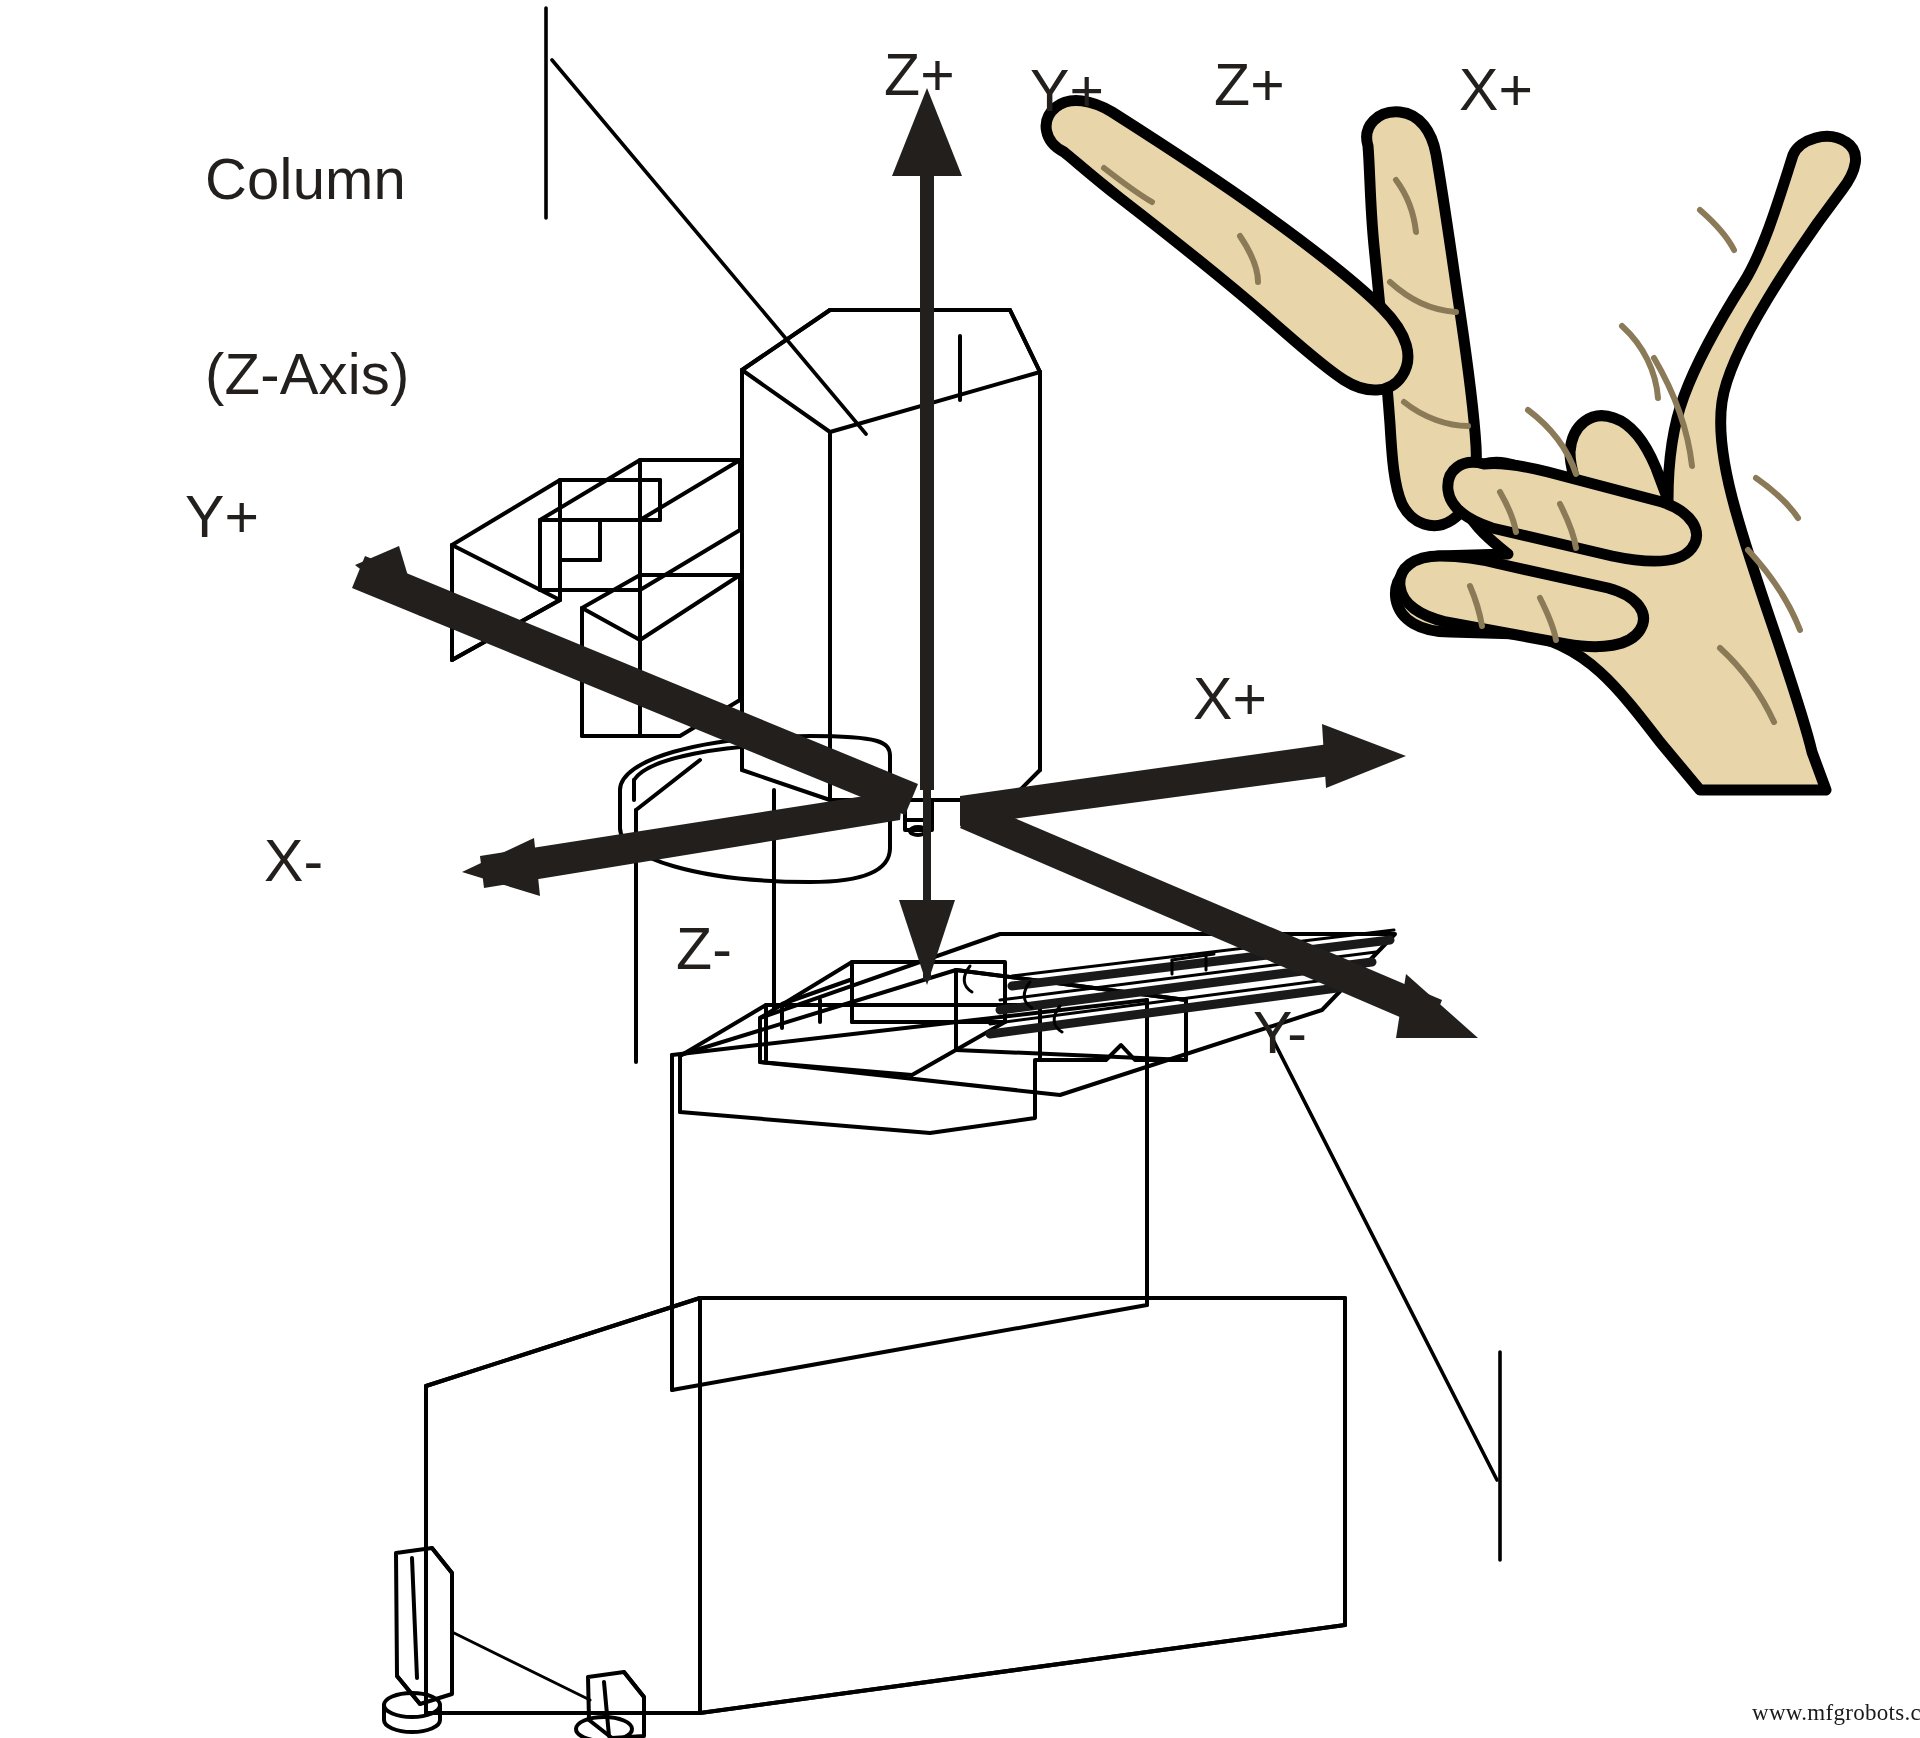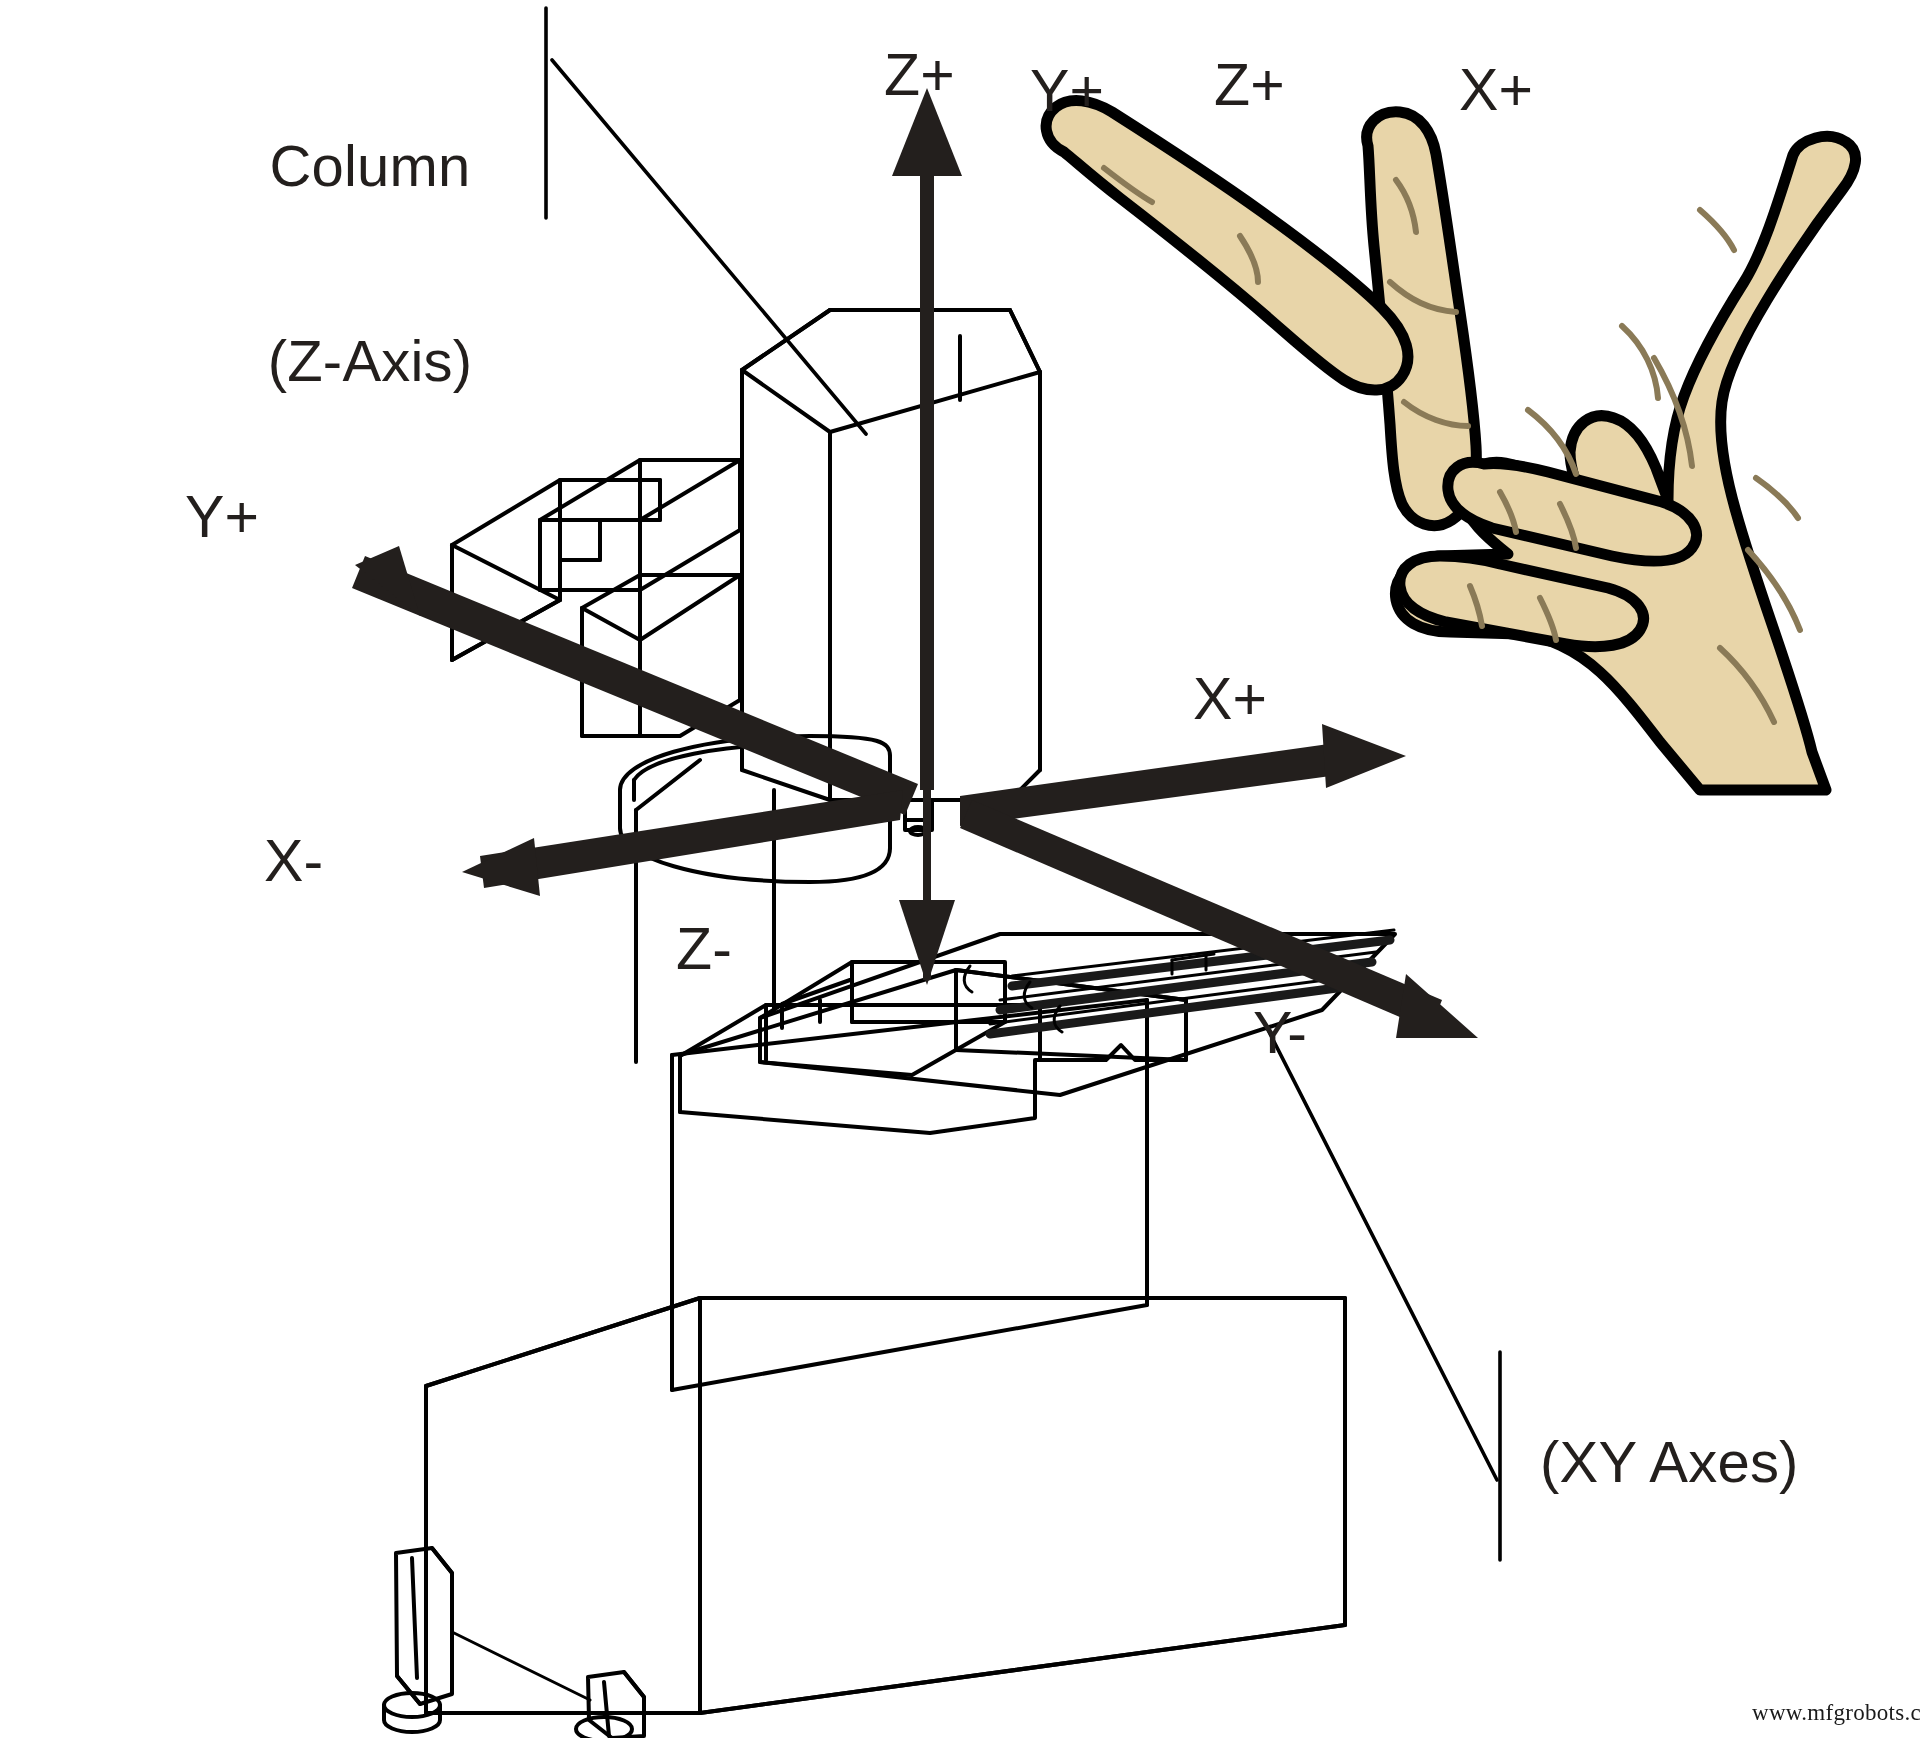--- a/index.html
+++ b/index.html
@@ -329,27 +329,26 @@
         <path d="M 1720 648 C 1744 670 1762 696 1774 722"></path>
         <path d="M 1500 492 C 1508 506 1514 520 1516 532"></path>
         <path d="M 1560 504 C 1568 520 1574 534 1576 548"></path>
         <path d="M 1470 586 C 1476 600 1480 614 1482 626"></path>
         <path d="M 1540 598 C 1548 614 1554 628 1556 640"></path>
       </g>
     </g>
 
   </svg>
 
-  <div class="lbl lbl-callout" style="left:205px; top:4px; text-align:center; width:330px;">
+  <div class="lbl lbl-callout" style="left:205px; top:17px; text-align:left; width:330px;">
     <div>Column</div>
     <div>(Z-Axis)</div>
   </div>
 
   <div class="lbl lbl-callout" style="left:1540px; top:1300px;">
-    <div>(XY Axes)</div>
   </div>
 
   <div class="lbl lbl-axis" style="left:884px; top:42px;">Z+</div>
 
   <div class="lbl lbl-axis" style="left:185px; top:484px;">Y+</div>
 
   <div class="lbl lbl-axis" style="left:264px; top:828px;">X-</div>
 
   <div class="lbl lbl-axis" style="left:1193px; top:666px;">X+</div>
 

